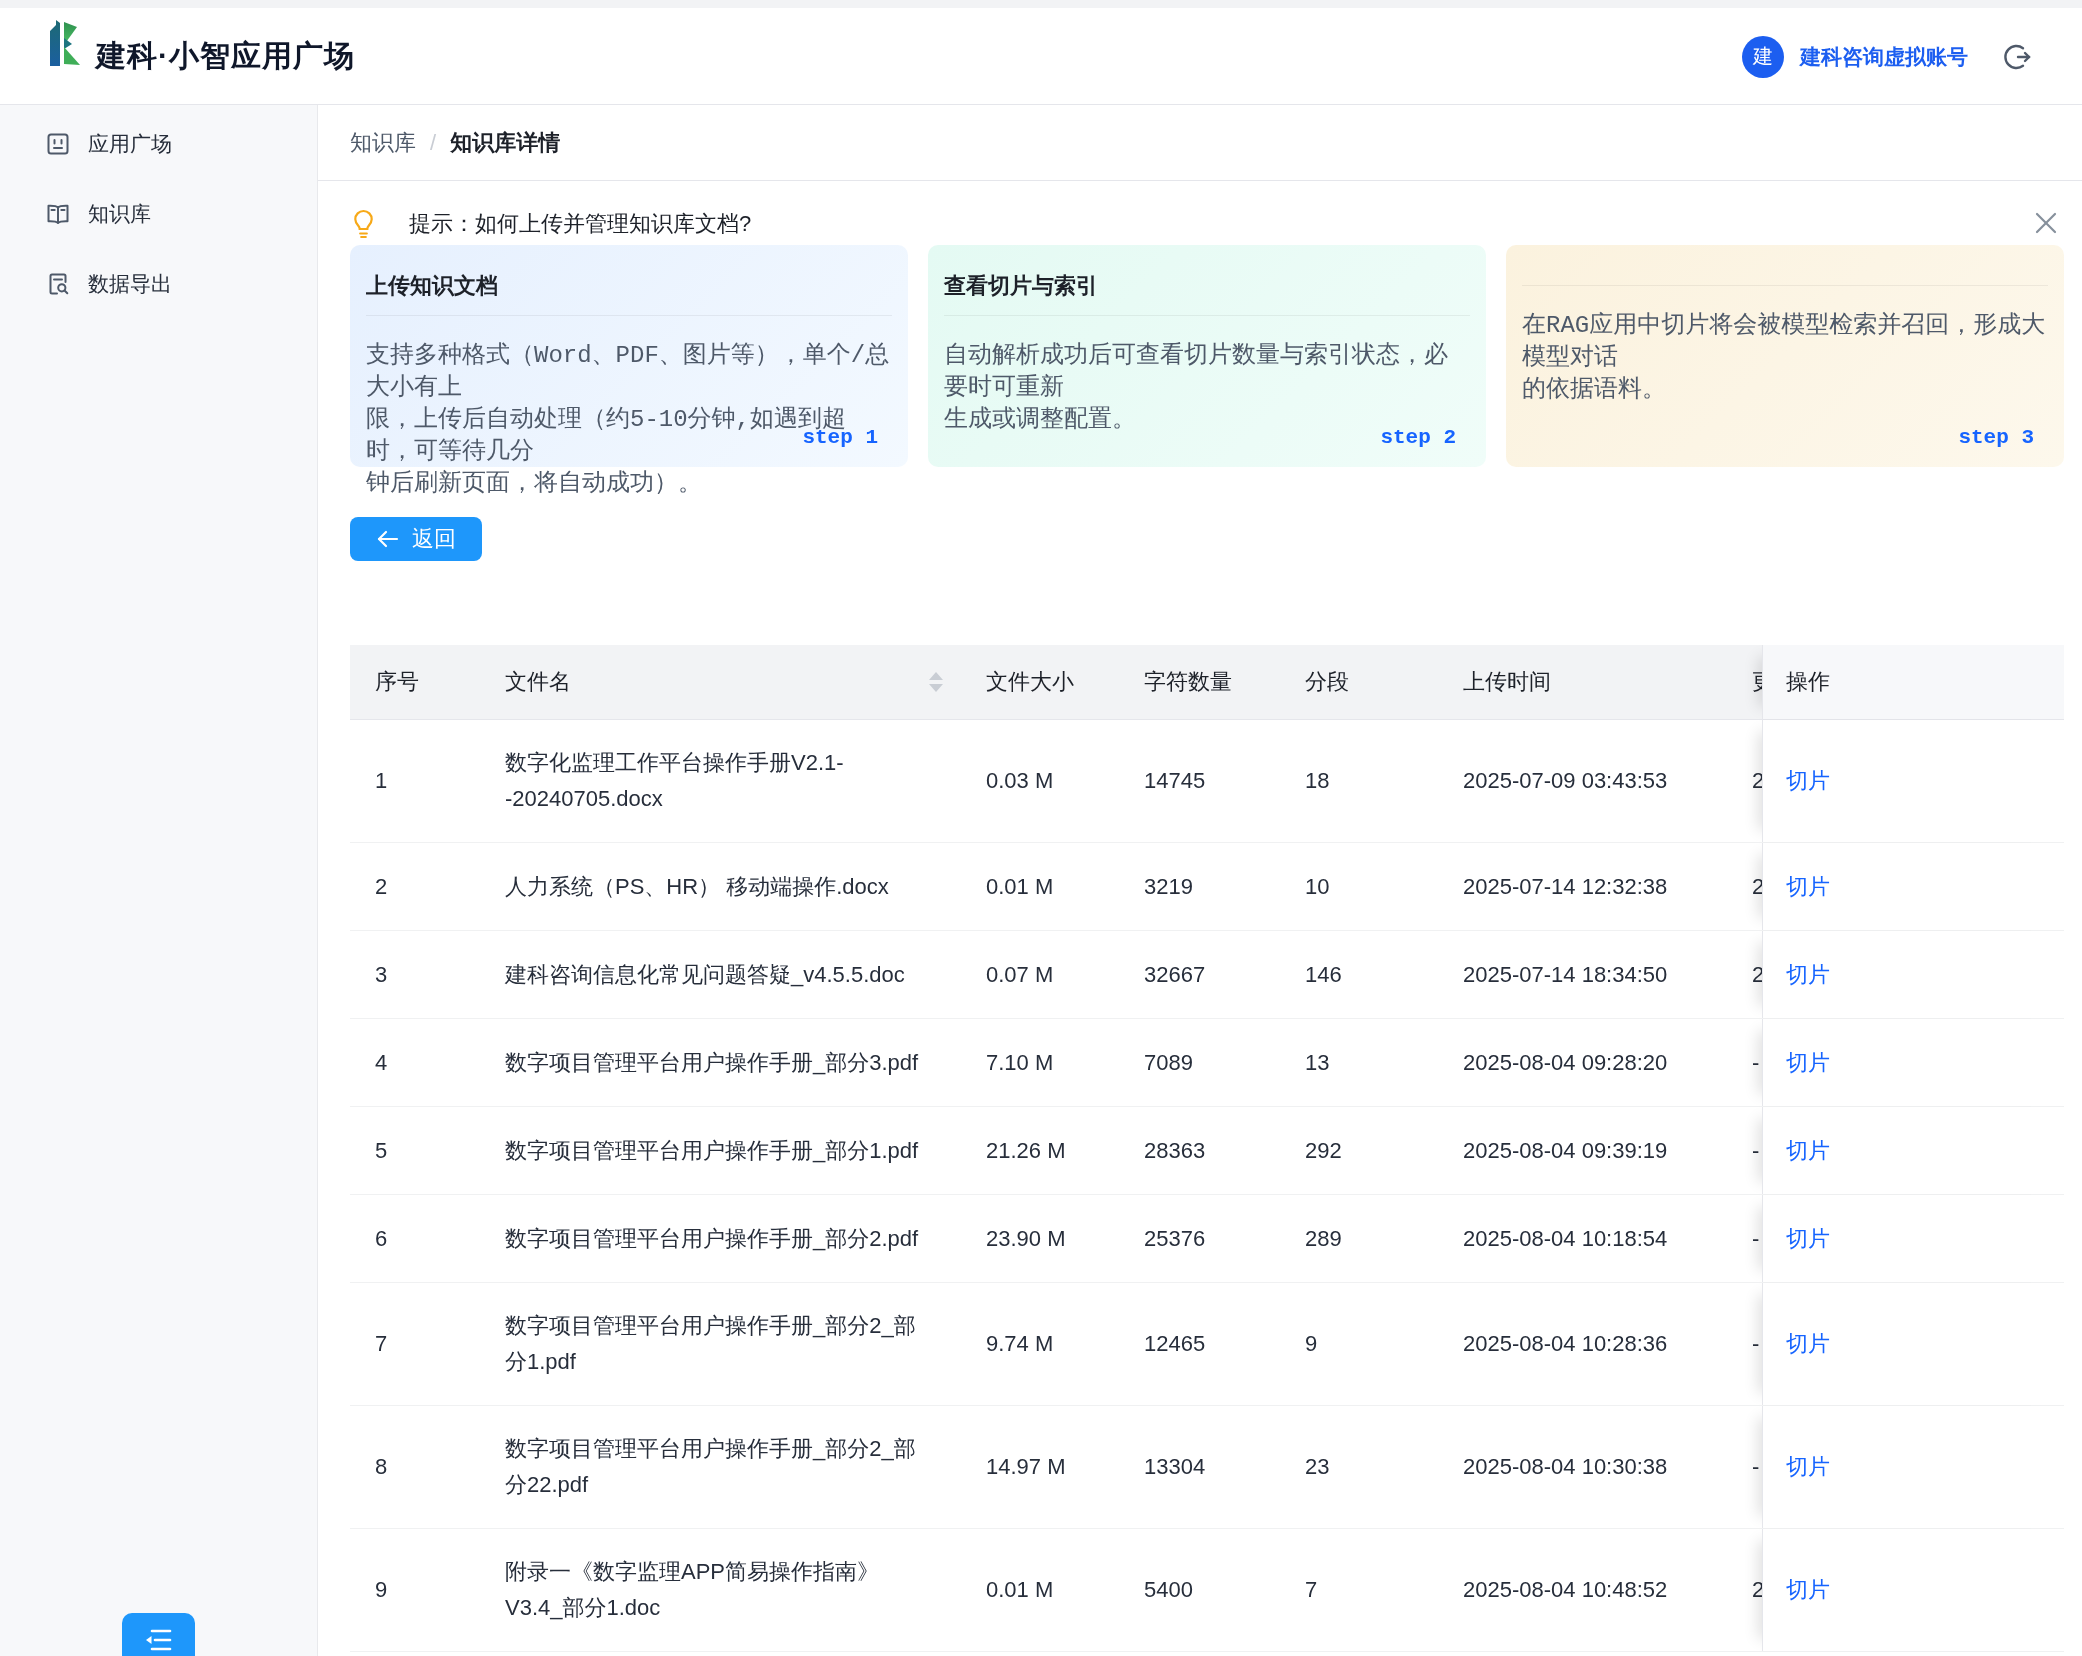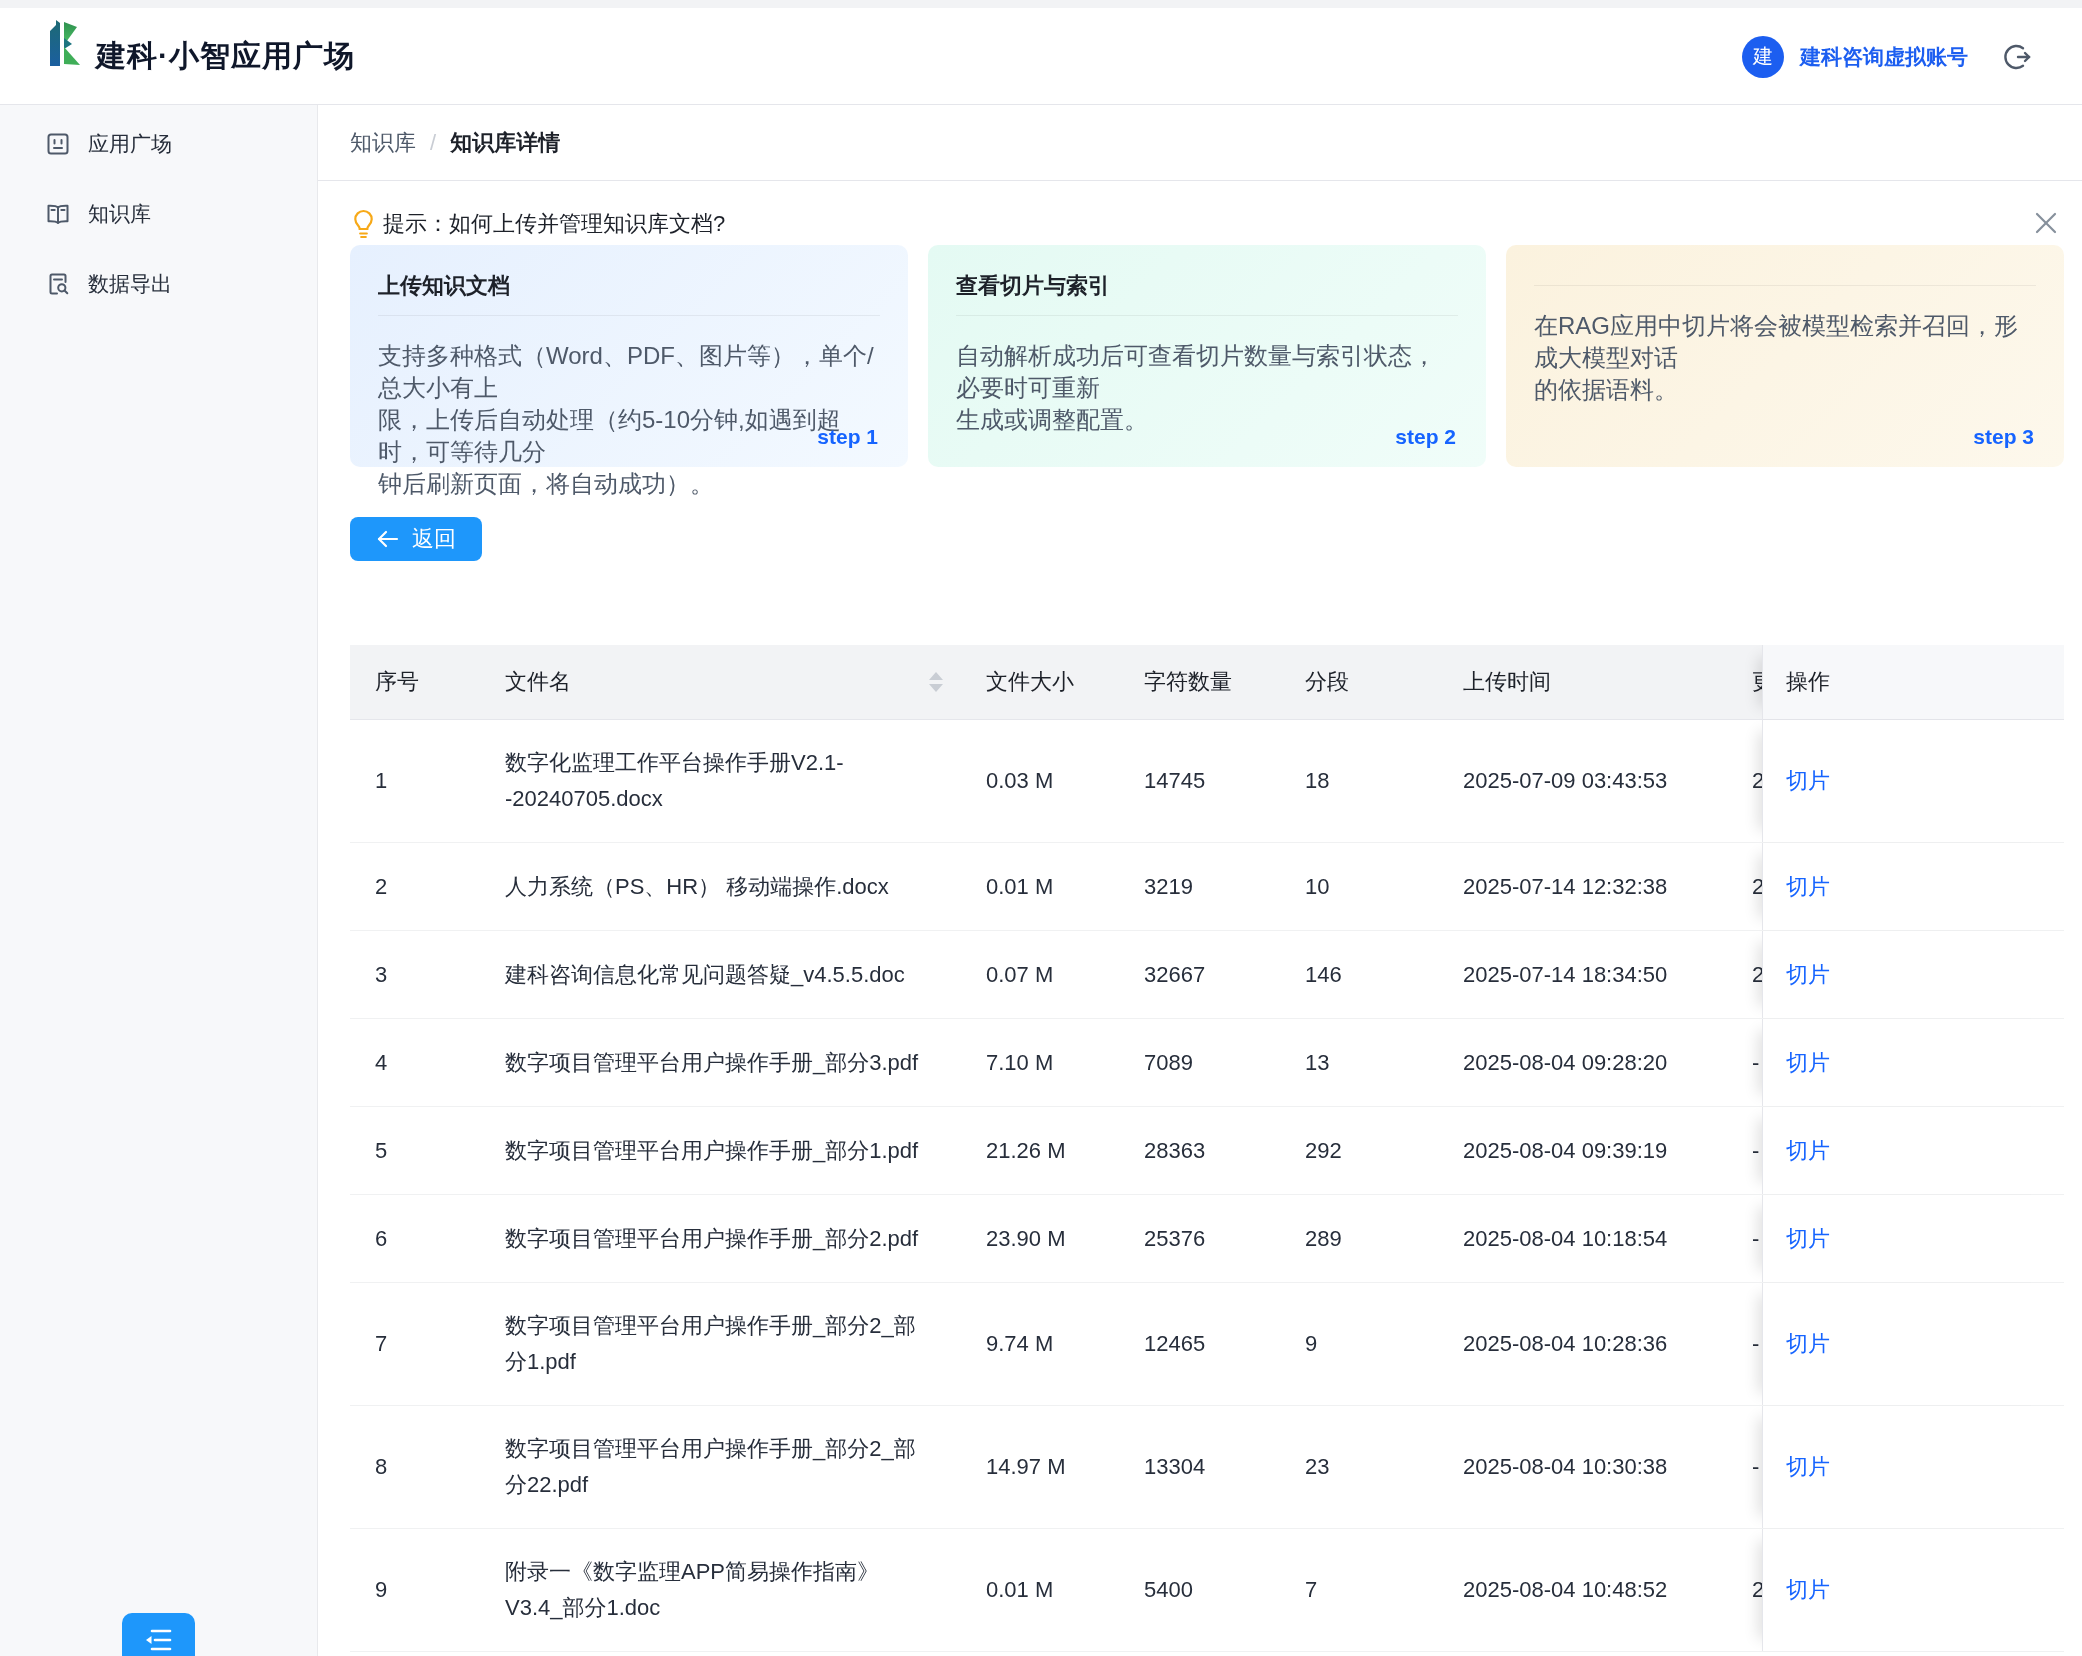--- a/index.html
+++ b/index.html
@@ -22,26 +22,26 @@
   .side-item { position:absolute; left:0; width:344px; height:56px; display:flex; align-items:center;
     padding-left:45px; gap:17px; font-size:21px; color:#272e3b; cursor:pointer; }
   .side-item svg { flex:0 0 auto; }
   
   .main { position:absolute; left:318px; top:105px; width:1764px; height:1551px; background:#fff; }
   .breadcrumb { position:absolute; left:0; top:0; width:1764px; height:76px; border-bottom:1px solid #e5e6eb;
     display:flex; align-items:center; padding-left:32px; font-size:22px; gap:14px; }
   .bc-parent { color:#4e5969; }
   .bc-sep { color:#c9cdd4; }
   .bc-current { color:#1d2129; font-weight:700; }
-  .tip-row { position:absolute; left:32px; top:103px; display:flex; align-items:center; gap:6px;
+  .tip-row { position:absolute; left:32px; top:103px; display:flex; align-items:center; gap:32px;
     font-size:22px; color:#1d2129; }
   .close-btn { position:absolute; right:18px; top:100px; width:36px; height:36px; display:flex;
     align-items:center; justify-content:center; cursor:pointer; }
   .cards { position:absolute; left:32px; top:140px; width:1714px; height:222px; display:flex; gap:20px; }
-  .card { flex:1 1 0; border-radius:10px; padding:26px 28px; position:relative; }
+  .card { flex:1 1 0; border-radius:10px; padding:26px 16px; position:relative;font-family:Liberation Mono, monospace; }
   .card.blue   { background:linear-gradient(135deg,#e6f0fe 0%,#f3f9ff 100%); }
   .card.cyan   { background:linear-gradient(135deg,#e4faf3 0%,#f0fdf9 100%); }
   .card.yellow { background:linear-gradient(135deg,#fbf2de 0%,#fdf8ec 100%); }
   .card-title { font-size:22px; font-weight:700; color:#1d2129; }
   .card-divider { height:1px; background:rgba(0,0,0,0.06); margin-top:14px; }
   .card-body { margin-top:24px; font-size:24px; line-height:32px; color:#4e5969; white-space:pre-line; }
   .card-step { position:absolute; right:30px; bottom:18px; font-size:21px; font-weight:700; color:#1664ff; }
   .back-btn { position:absolute; left:32px; top:412px; width:132px; height:44px; border-radius:8px;
     background:#1e97fb; color:#fff; display:flex; align-items:center; justify-content:center; gap:12px;
     font-size:22px; cursor:pointer; border:none; }

